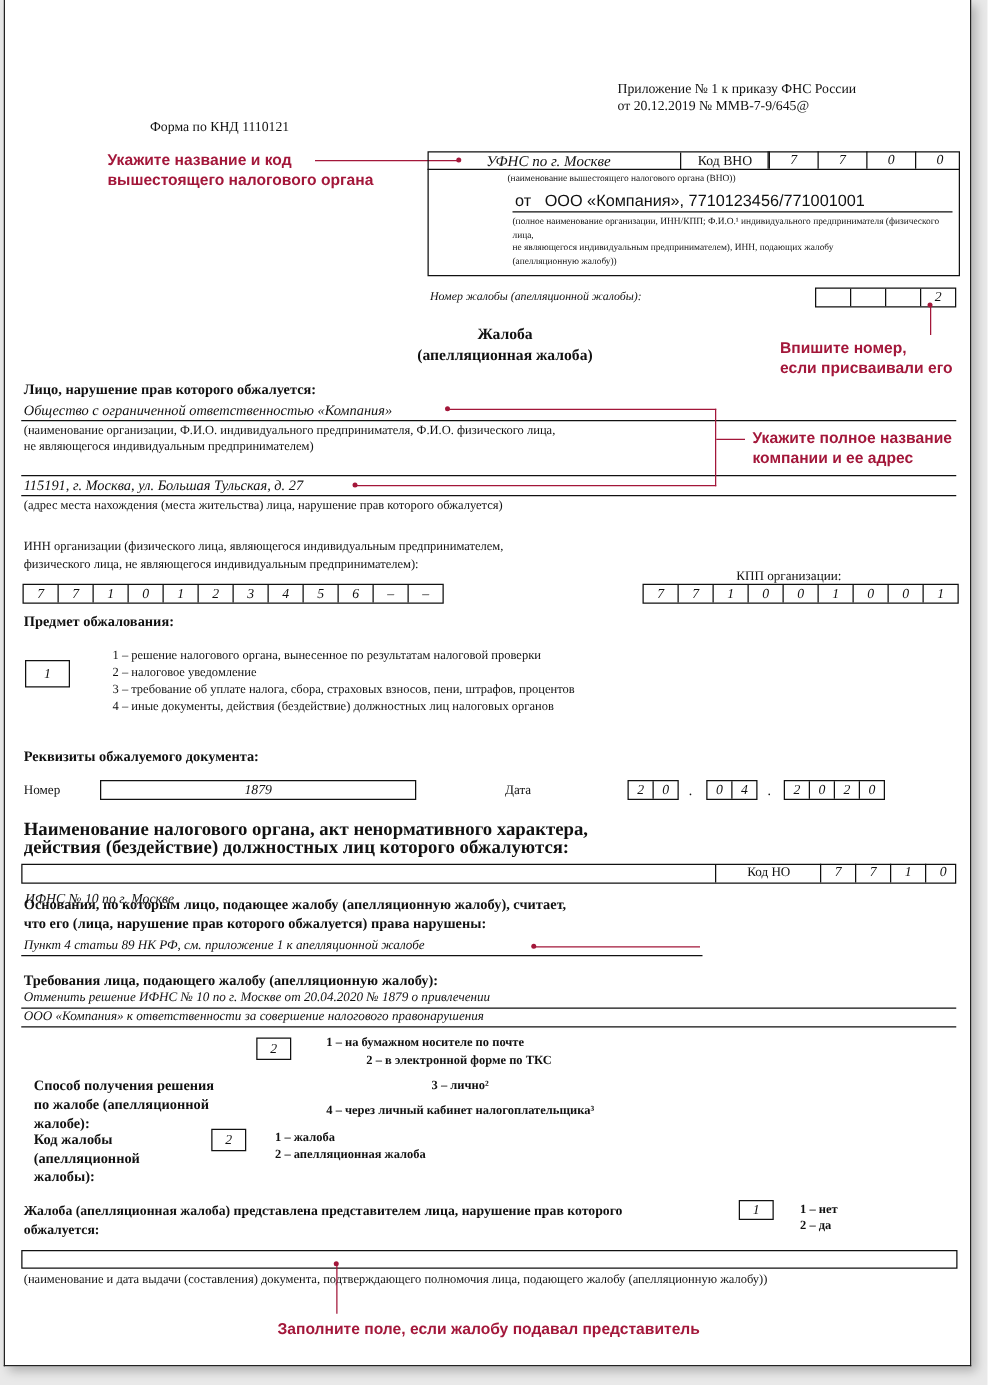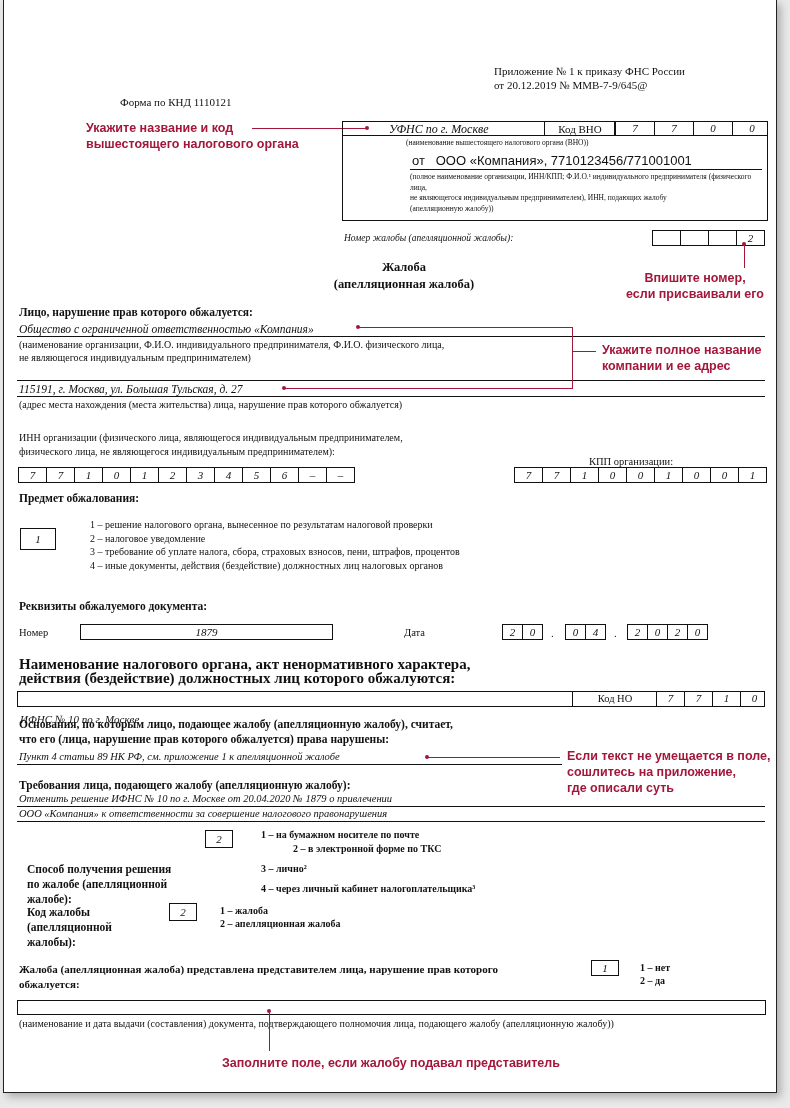--- a/index.html
+++ b/index.html
@@ -63,21 +63,21 @@
 
   <div class="abs it" style="left:340px;top:233px;font-size:9.5px;">Номер жалобы (апелляционной жалобы):</div>
   <div class="cells" style="left:648px;top:230px;">
     <span style="width:27px;"></span>
     <span style="width:27px;"></span>
     <span style="width:27px;"></span>
     <span style="width:27px;">2</span>
   </div>
   <div class="dot" style="left:738px;top:242px;"></div>
   <div class="redline" style="left:739.5px;top:244px;width:1.2px;height:24px;"></div>
-  <div class="abs red" style="left:620px;top:270px;text-align:center;width:142px;">
+  <div class="abs red" style="left:620px;top:270px;text-align:left;width:142px;">
     <div>Впишите номер,</div>
     <div>если присваивали его</div>
   </div>
 
   <div class="abs bold" style="left:300px;top:259px;width:200px;text-align:center;font-size:12.5px;line-height:17px;">
     <div>Жалоба</div>
     <div>(апелляционная жалоба)</div>
   </div>
 
   <div class="abs bold norm" style="left:15px;top:305px;font-size:11.5px;">Лицо, нарушение прав которого обжалуется:</div>
@@ -180,42 +180,37 @@
   </div>
 
   <div class="abs bold norm" style="left:15px;top:717px;font-size:11.5px;line-height:14.5px;">
     <div>Основания, по которым лицо, подающее жалобу (апелляционную жалобу), считает,</div>
     <div>что его (лица, нарушение прав которого обжалуется) права нарушены:</div>
   </div>
   <div class="abs it norm" style="left:15px;top:750px;font-size:10.5px;">Пункт 4 статьи 89 НК РФ,  см. приложение 1 к апелляционной жалобе</div>
   <div class="hline" style="left:13px;top:764px;width:545px;"></div>
   <div class="dot" style="left:421px;top:755px;"></div>
   <div class="redline" style="left:424px;top:756.5px;width:132px;height:1.2px;"></div>
-  <div class="abs red" style="left:563px;top:748px;">
-    <div>Если текст не умещается в поле,</div>
-    <div>сошлитесь на приложение,</div>
-    <div>где описали суть</div>
-  </div>
 
   <div class="abs bold norm" style="left:15px;top:778px;font-size:11.5px;">Требования лица, подающего жалобу (апелляционную жалобу):</div>
   <div class="abs it norm" style="left:15px;top:792px;font-size:10.5px;">Отменить решение ИФНС № 10 по г. Москве от 20.04.2020 № 1879 о привлечении</div>
   <div class="hline" style="left:13px;top:806px;width:748px;"></div>
   <div class="abs it norm" style="left:15px;top:807px;font-size:10.5px;">ООО «Компания» к ответственности за совершение налогового правонарушения</div>
   <div class="hline" style="left:13px;top:821px;width:748px;"></div>
 
   <div class="abs bold norm" style="left:23px;top:830px;font-size:11.5px;line-height:15px;margin-top:32px;">
     <div>Способ получения решения</div>
     <div>по жалобе (апелляционной</div>
     <div>жалобе):</div>
   </div>
   <div class="box it norm" style="left:201px;top:830px;width:26px;height:16px;text-align:center;line-height:16px;">2</div>
   <div class="abs bold" style="left:257px;top:829px;font-size:10px;">
     <div style="height:14px;">1 – на бумажном носителе по почте</div>
     <div style="height:20px;margin-left:32px;">2 – в электронной форме по ТКС</div>
-    <div style="height:20px;">3 – лично²</div>
+    <div style="height:20px;text-align:center;">3 – лично²</div>
     <div>4 – через личный кабинет налогоплательщика³</div>
   </div>
 
   <div class="abs bold norm" style="left:23px;top:905px;font-size:11.5px;line-height:15px;">
     <div>Код жалобы</div>
     <div>(апелляционной</div>
     <div>жалобы):</div>
   </div>
   <div class="box it norm" style="left:165px;top:903px;width:26px;height:16px;text-align:center;line-height:16px;">2</div>
   <div class="abs bold" style="left:216px;top:904px;font-size:10px;line-height:13px;">

